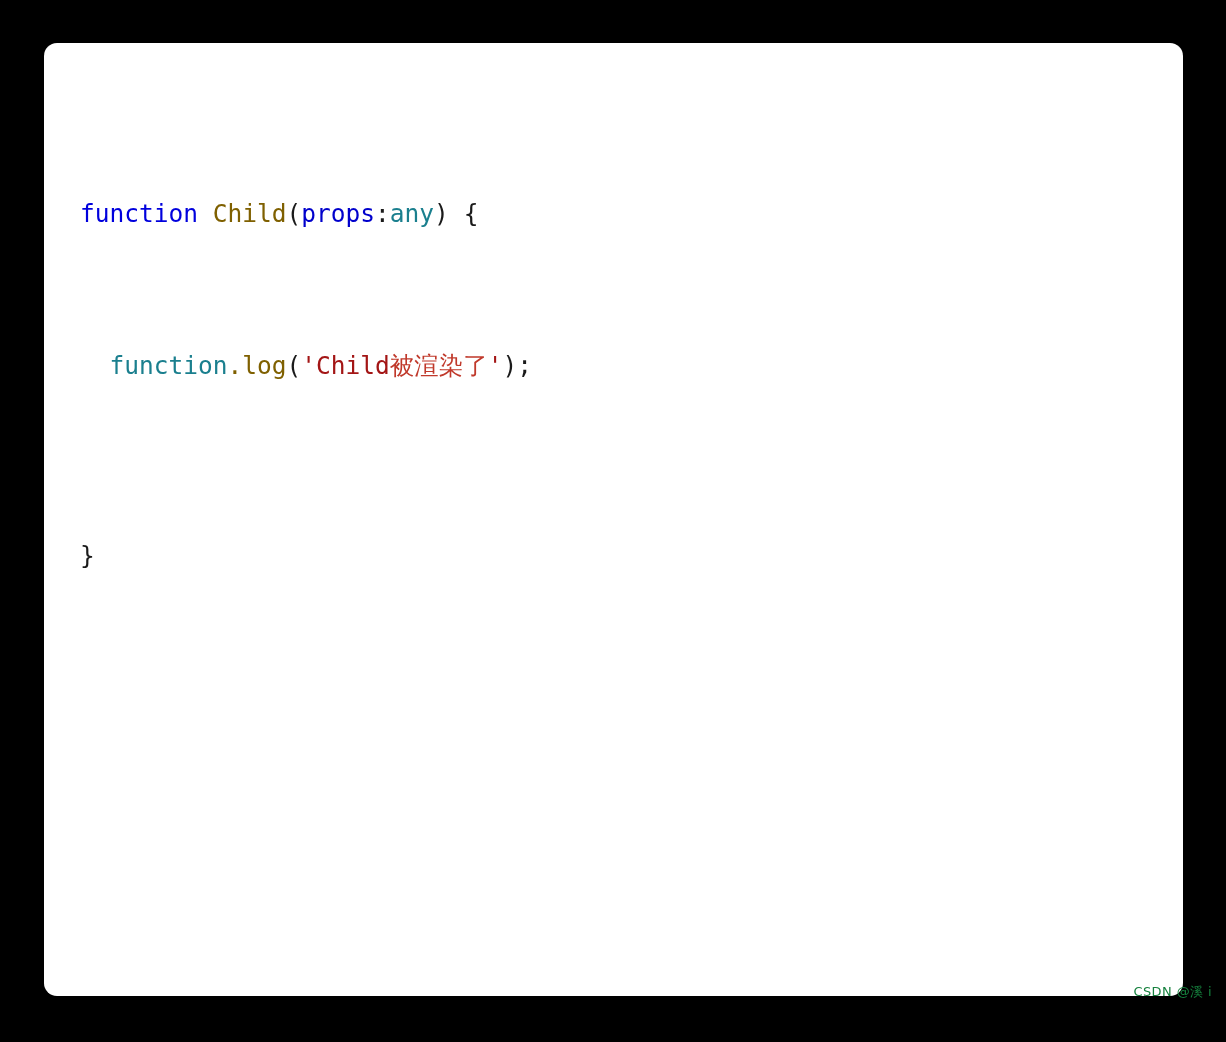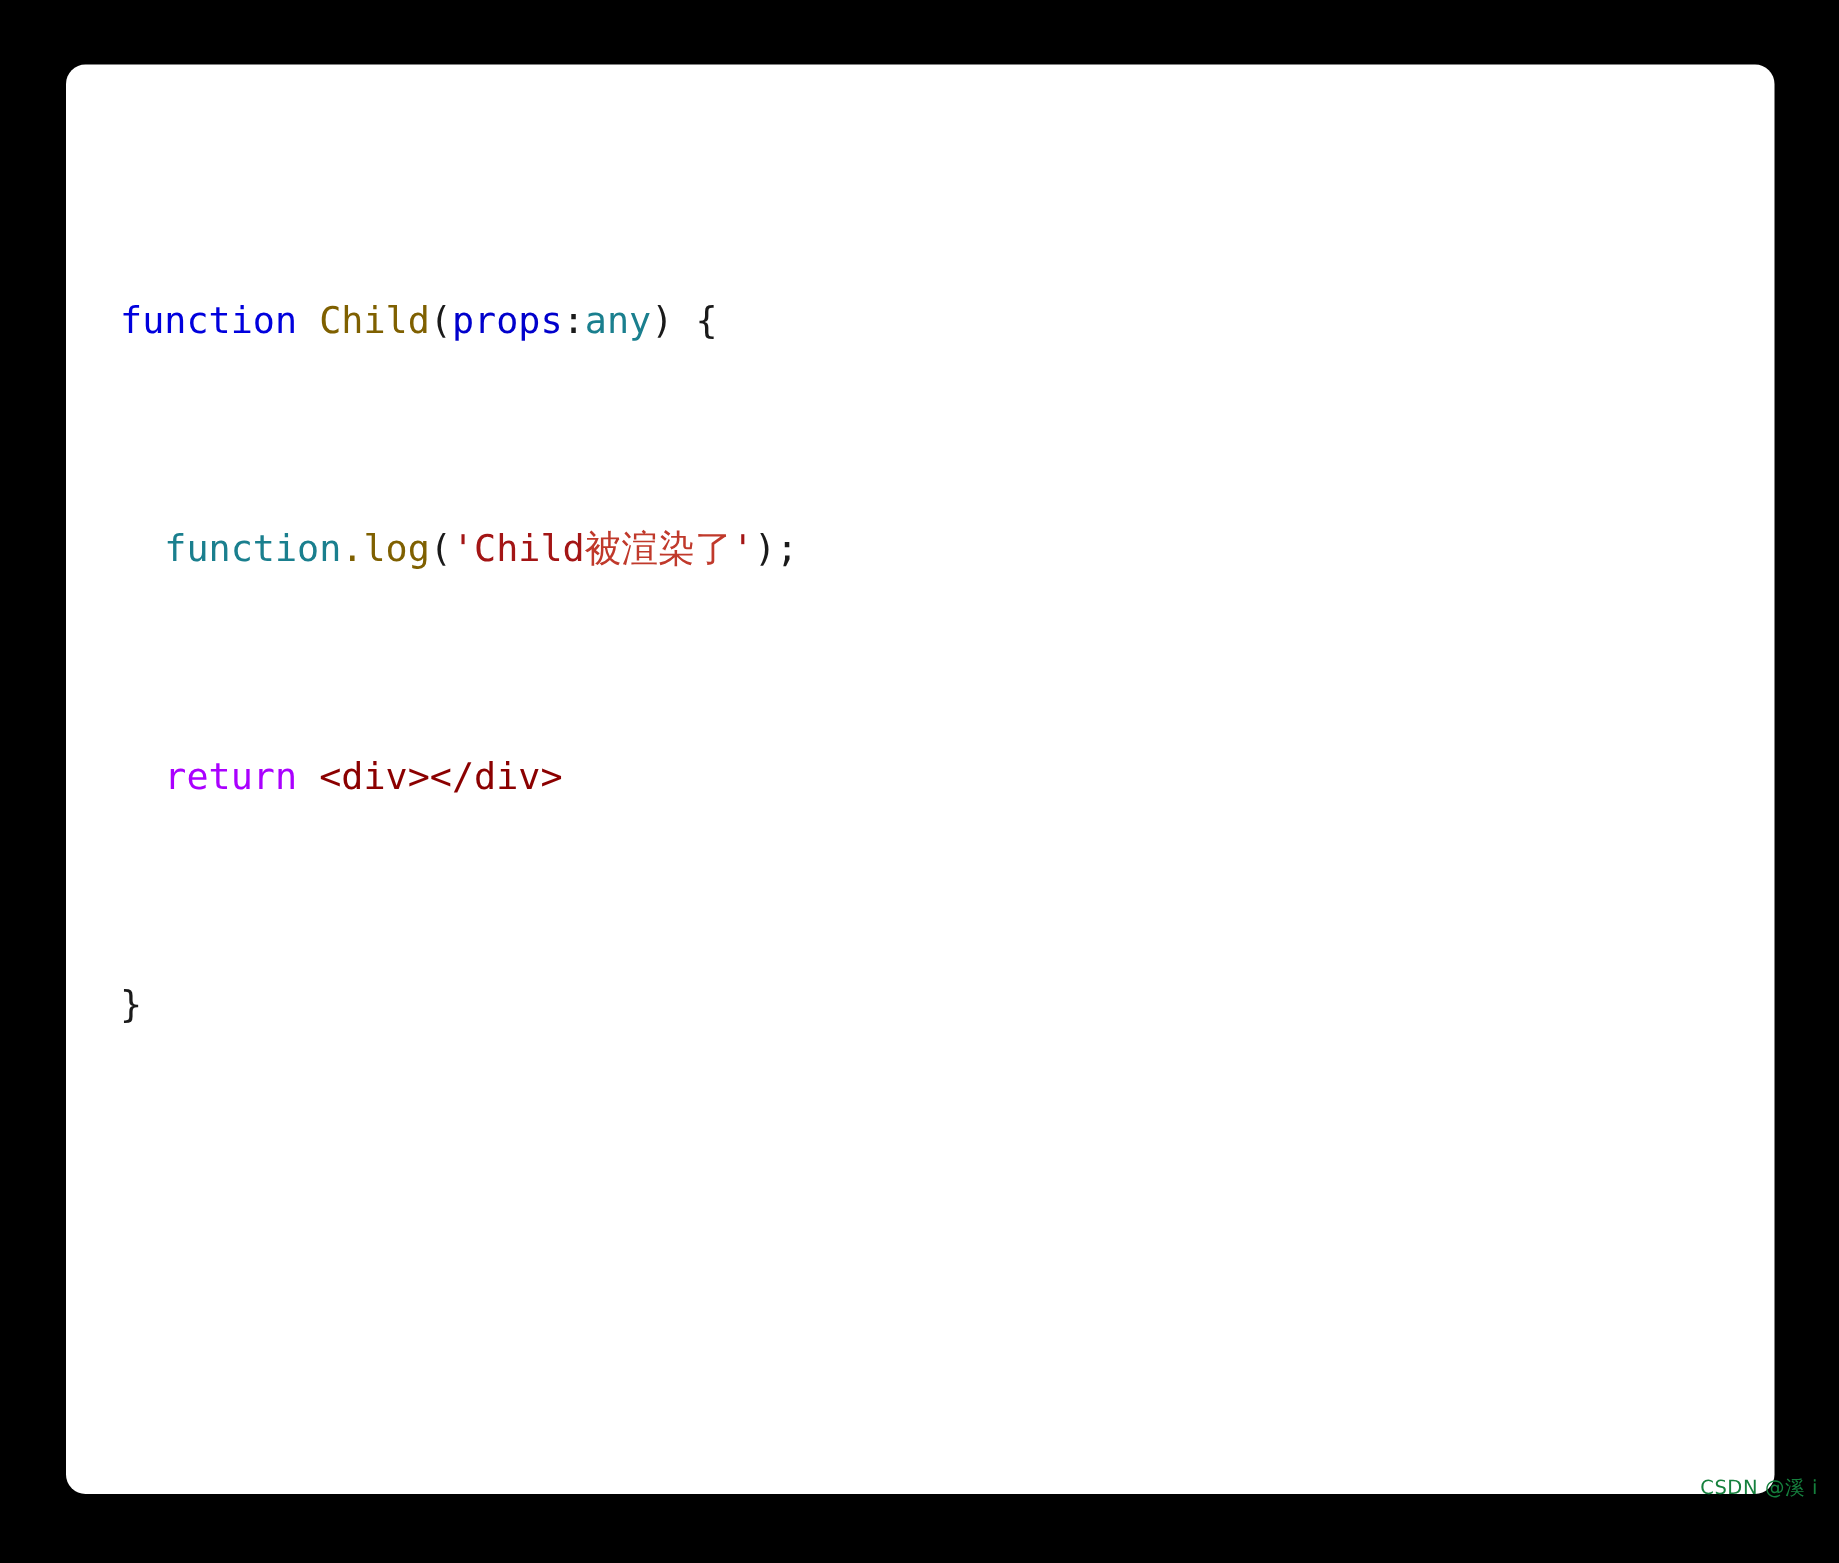--- a/index.html
+++ b/index.html
@@ -77,21 +77,20 @@
 <div id="page">
 
   <div id="code-card">
 
     <div id="code-block">
 
       <span class="ln"><span class="kw2">function</span><span class="plain"> </span><span class="fn">Child</span><span class="plain">(</span><span class="var">props</span><span class="plain">:</span><span class="teal">any</span><span class="plain">)</span><span class="plain"> {</span></span>
 
       <span class="ln"><span class="plain">  </span><span class="teal">function</span><span class="fn">.log</span><span class="plain">(</span><span class="str">'</span><span class="str">Child</span><span class="strcn">被渲染了</span><span class="str">'</span><span class="plain">);</span></span>
 
-      <span class="ln"><span class="plain">  </span><span class="kw">return</span><span class="plain"> </span><span class="tag">&lt;div&gt;&lt;/div&gt;</span></span>
 
       <span class="ln"><span class="plain">}</span></span>
 
       <span class="ln blank">&nbsp;</span>
       <span class="ln blank">&nbsp;</span>
 
       
 
       
 

